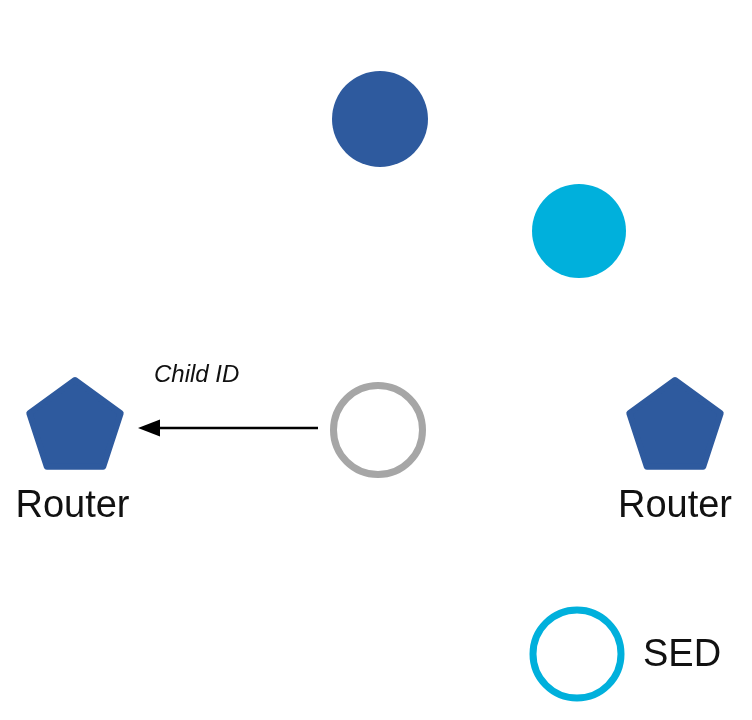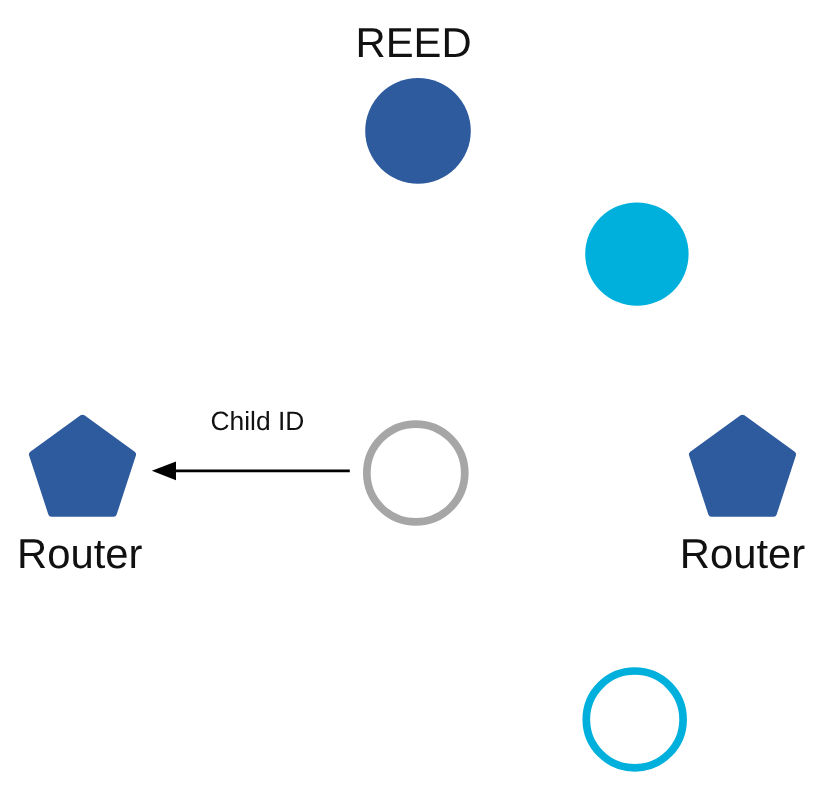--- a/index.html
+++ b/index.html
@@ -28,25 +28,24 @@
     white-space: nowrap;
   }
   .centered {
     text-align: center;
   }
   .arrow-label {
     position: absolute;
     left: 154px;
     top: 361px;
     width: 160px;
-    text-align: center;
+    font-style: italic;
     font-size: 24px;
     line-height: 26px;
     color: #111111;
-    margin-top: 10px;
   }
 </style>
 </head>
 <body>
 
 <div class="stage">
 
   <svg class="canvas" width="752" height="720" viewBox="0 0 752 720">
 
     <circle cx="380" cy="119" r="48" fill="#2e5a9e"></circle>
@@ -58,25 +57,25 @@
     <circle cx="577" cy="654" r="44" fill="#ffffff" stroke-width="7" stroke="#00b0dc"></circle>
 
     <polygon points="75,380 120.7,413.2 103.2,466.8 46.8,466.8 29.3,413.2" stroke-width="6" stroke-linejoin="round" fill="#2e5a9e" stroke="#2e5a9e"></polygon>
 
     <polygon points="675,380 720.7,413.2 703.2,466.8 646.8,466.8 629.3,413.2" stroke-width="6" stroke-linejoin="round" fill="#2e5a9e" stroke="#2e5a9e"></polygon>
 
     <line x1="318" y1="428" x2="157" y2="428" stroke-width="2.5" stroke="#000000"></line>
     <polygon points="138,428 160,419.5 160,436.5" fill="#000000"></polygon>
   </svg>
 
-  <div class="node-label centered" style="left: 276px; top: 20px; width: 200px;">REED</div>
 
 
   <div class="node-label centered" style="left: 0px; top: 484px; width: 145px;">Router</div>
 
   <div class="node-label centered" style="left: 595px; top: 484px; width: 160px;">Router</div>
 
+  <div class="node-label" style="left: 643px; top: 633px;">SED</div>
 
   <div class="arrow-label">
     <span style="display:block">Child ID</span>
   </div>
 
 </div>
 
 </body></html>

